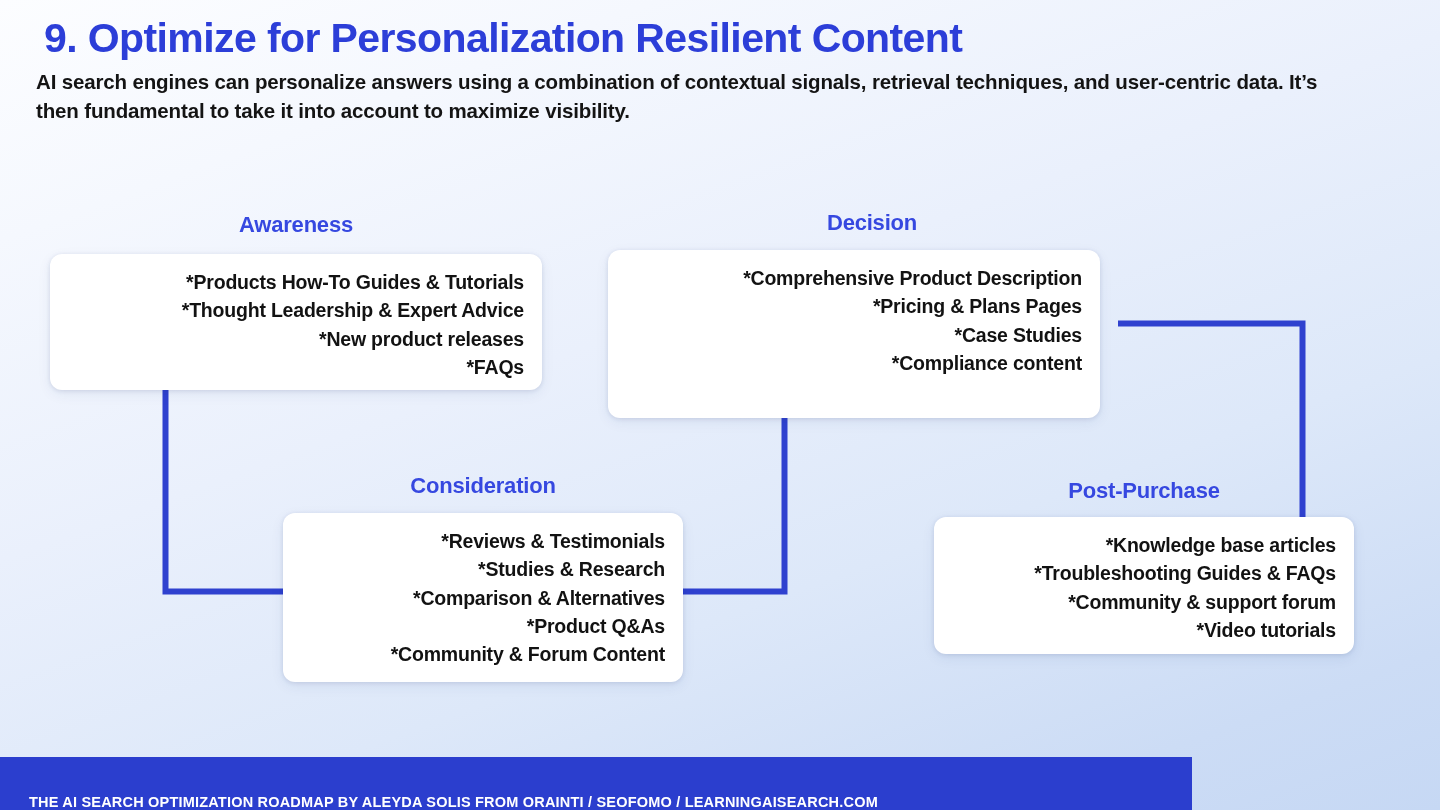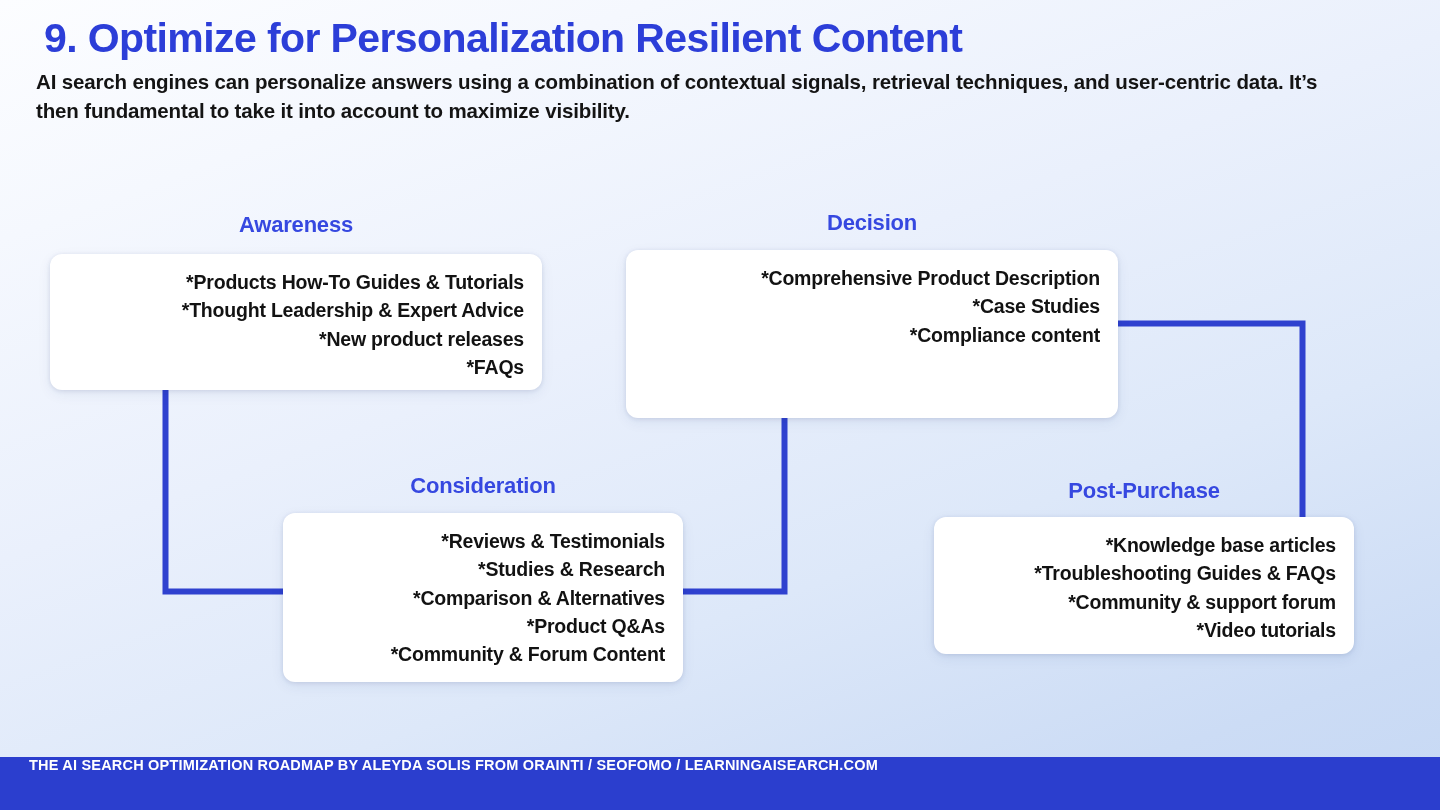--- a/index.html
+++ b/index.html
@@ -106,38 +106,38 @@
   .bullet-star {
     display: inline-block;
     width: 13px;
   }
 
   
   #label-awareness      { left: 50px;  top: 212px; width: 492px; }
   #card-awareness       { left: 50px;  top: 254px; width: 492px; height: 136px; }
 
   #label-decision       { left: 626px; top: 210px; width: 492px; }
-  #card-decision        { left: 626px; top: 250px; width: 492px; height: 168px; }
+  #card-decision        { left: 608px; top: 250px; width: 492px; height: 168px; }
 
   #label-consideration  { left: 283px; top: 473px; width: 400px; }
   #card-consideration   { left: 283px; top: 513px; width: 400px; height: 169px; }
 
   #label-postpurchase   { left: 934px; top: 478px; width: 420px; }
   #card-postpurchase    { left: 934px; top: 517px; width: 420px; height: 137px; }
 
   
   #footer-bar {
     position: absolute;
     left: 0;
     bottom: 0;
-    width: 1440px;
+    width: 1192px;
     height: 53px;
     background: #2b3ece;
     display: flex;
-    align-items: flex-start;
+    align-items: flex-end;
   }
   #footer-text {
     margin-left: 29px;
     color: #ffffff;
     font-size: 14.5px;
     font-weight: bold;
     letter-spacing: 0.2px;
     white-space: nowrap;
   }
 </style>
@@ -169,20 +169,21 @@
         <li><span class="bullet-star">*</span><span>Thought Leadership &amp; Expert Advice</span></li>
         <li><span class="bullet-star">*</span><span>New product releases</span></li>
         <li><span class="bullet-star">*</span><span>FAQs</span></li>
       </ul>
     </div>
 
     <div id="label-decision" class="stage-label">Decision</div>
     <div id="card-decision" class="stage-card">
       <ul>
         <li><span class="bullet-star">*</span><span>Comprehensive Product Description</span></li>
+        <li><span class="bullet-star">*</span><span>Pricing &amp; Plans Pages</span></li>
         <li><span class="bullet-star">*</span><span>Case Studies</span></li>
         <li><span class="bullet-star">*</span><span>Compliance content</span></li>
       </ul>
     </div>
 
     <div id="label-consideration" class="stage-label">Consideration</div>
     <div id="card-consideration" class="stage-card">
       <ul>
         <li><span class="bullet-star">*</span><span>Reviews &amp; Testimonials</span></li>
         <li><span class="bullet-star">*</span><span>Studies &amp; Research</span></li>

